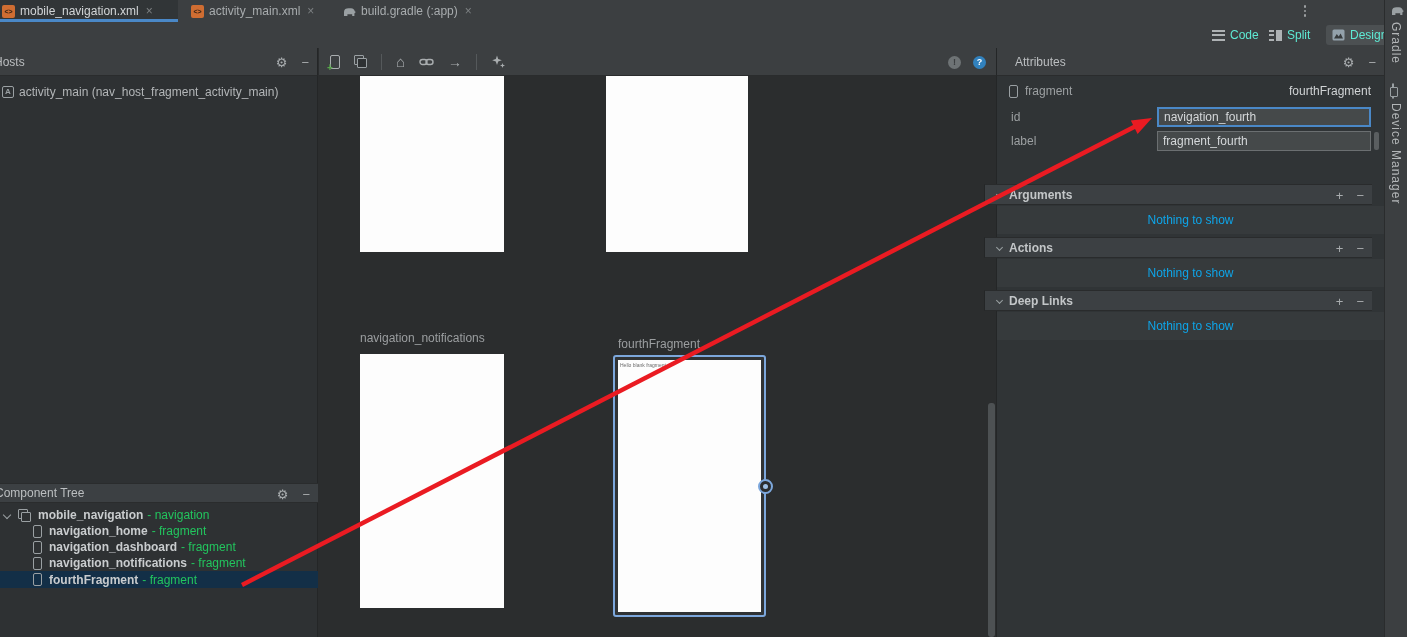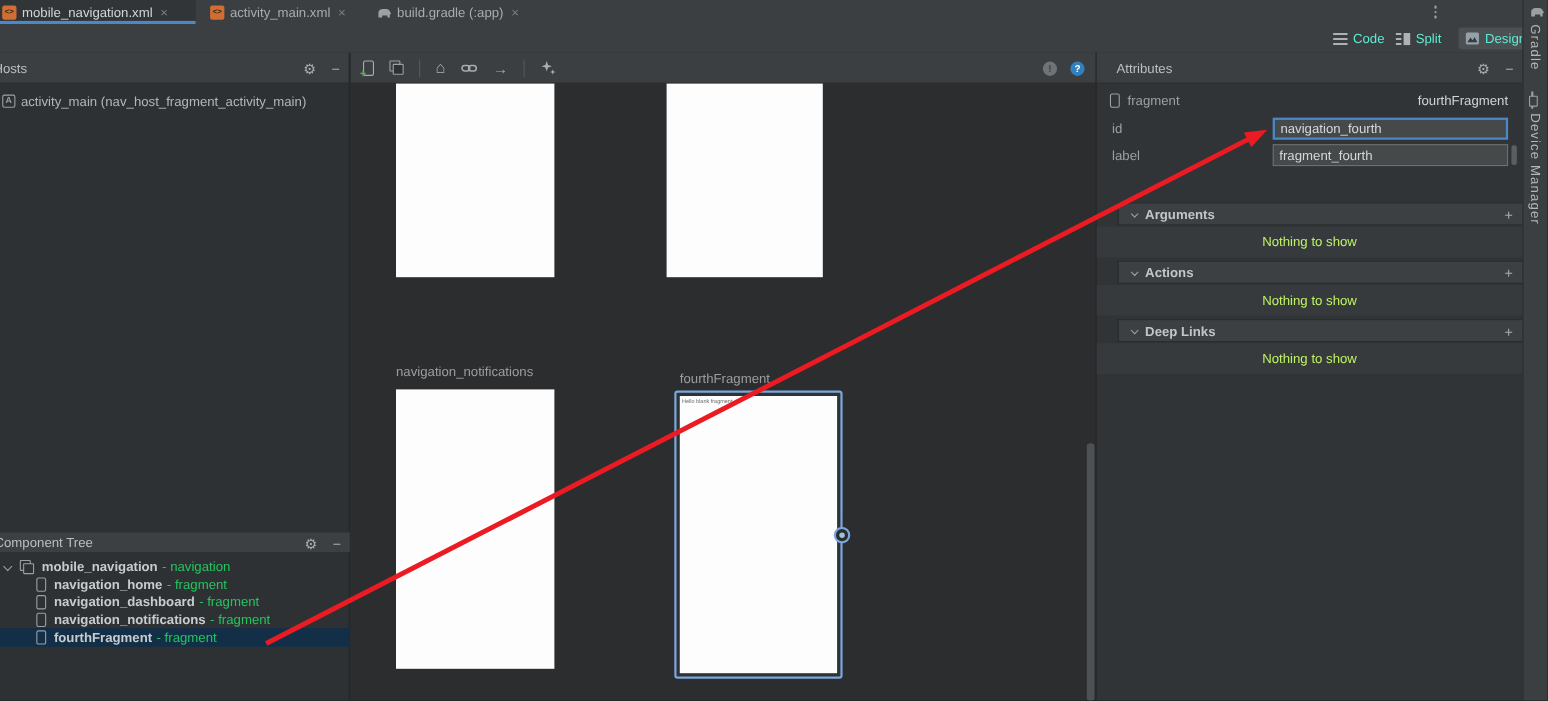--- a/index.html
+++ b/index.html
@@ -92,26 +92,26 @@
   .tfield { position:absolute; left:160px; top:0; width:214px; height:20px; background:#45494a; border:1px solid #6b6f71;
     color:#d5d8da; font-family:"Liberation Sans",sans-serif; font-size:12px; padding:0 5px; outline:none; }
   .tfield.focused { border:2px solid #4a88c7; }
   .pill { position:absolute; left:377px; top:1px; width:5px; height:18px; background:#5a5e60; border-radius:2px; }
   .ddfield { position:absolute; left:160px; top:0; width:214px; height:20px; background:#45494a; border:1px solid #6b6f71; border-radius:2px;
     display:flex; align-items:center; color:#d5d8da; padding-left:6px; overflow:hidden; white-space:nowrap; }
   .ddbtn { position:absolute; right:0; top:0; width:18px; height:18px; background:#54585a; border-radius:0 2px 2px 0;
     display:flex; align-items:center; justify-content:center; }
   .ddarrow { width:0; height:0; border-left:4px solid transparent; border-right:4px solid transparent; border-top:5px solid #a9adaf; }
 
-  .section-hdr { position:absolute; left:1016px; width:388px; height:21px; background:#3c4043; border-left:1px solid #242627;
+  .section-hdr { position:absolute; left:984px; width:388px; height:21px; background:#3c4043; border-left:1px solid #242627;
     border-top:1px solid #292b2c; border-bottom:1px solid #292b2c; display:flex; align-items:center; gap:7px; padding-left:12px; }
   .section-hdr .ttl { font-weight:bold; color:#c3c6c8; }
   .section-hdr .hdr-icons { height:21px; gap:13px; }
   .section-body { position:absolute; left:997px; width:387px; height:28px; background:#363a3c; display:flex; align-items:center; justify-content:center; }
-  .empty-text { color:#bef264; }
+  .empty-text { color:#0ea5e9; }
   .chev.sm { width:5px; height:5px; }
 
   
   .stripe { left:1384px; top:0; width:23px; height:637px; background:#3c3f41; border-left:1px solid #2a2c2d; }
   .vtext { position:absolute; left:4px; writing-mode:vertical-rl; color:#b3b6b8; font-size:12px; letter-spacing:1px; }
   .stripe-icon { position:absolute; left:5px; }
   .devmgr-icon { position:relative; width:11px; height:13px; border:1.4px solid #9aa0a3; border-radius:2px; }
   .devmgr-icon::after { content:""; position:absolute; left:-3px; top:3px; width:6px; height:8px; background:#3c3f41; border:1.4px solid #9aa0a3; border-radius:1px; }
 
   .arrow-svg { left:0; top:0; width:1407px; height:637px; z-index:50; pointer-events:none; }

